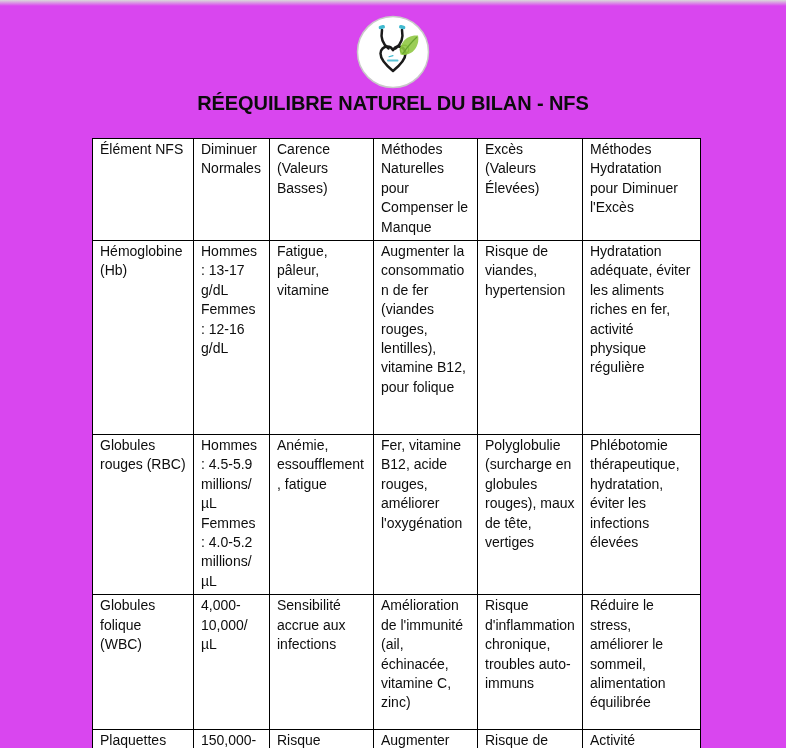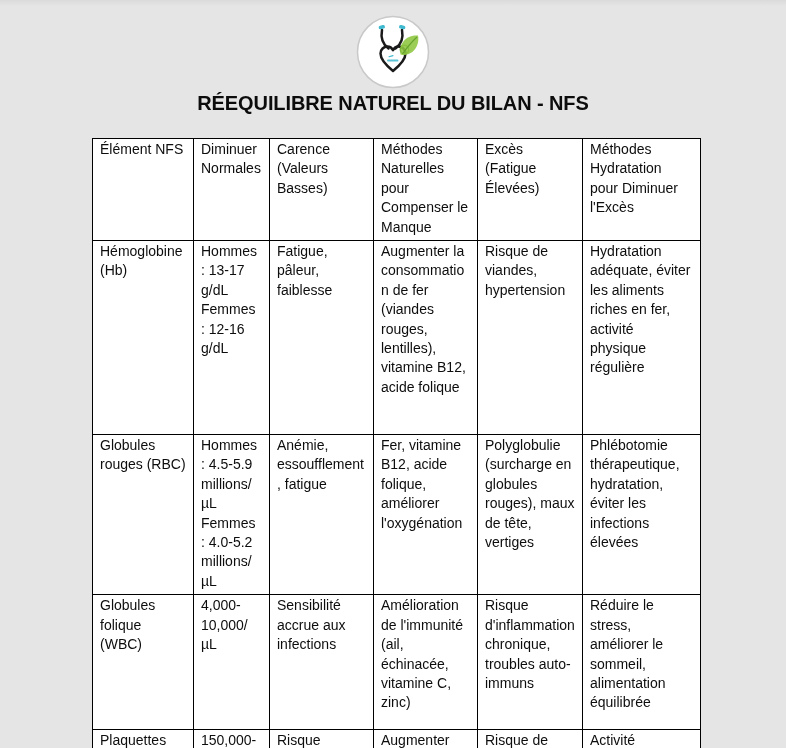--- a/index.html
+++ b/index.html
@@ -3,21 +3,21 @@
 <meta charset="utf-8">
 <style>
   * { margin: 0; padding: 0; box-sizing: border-box; }
   html, body {
     width: 786px; height: 748px;
     overflow: hidden;
     background: #ffffff;
     font-family: "Liberation Sans", "DejaVu Sans", sans-serif;
     color: #0d0d0d;
   }
-  .page { position: relative; width: 786px; height: 748px; background: #e5e5e5; padding-left: 9px; }
+  .page { position: relative; width: 786px; height: 748px; background: #d946ef; padding-left: 9px; }
   .top-strip {
     position: absolute; top: 0; left: 0; width: 100%; height: 6px;
     background: linear-gradient(#dadada, rgba(255,255,255,0));
   }
   .logo-wrap {
     position: absolute; top: 14px; left: 355px; width: 76px; height: 76px;
   }
   .doc-title {
     position: absolute; top: 92px; left: 0; width: 100%;
     text-align: center;
@@ -89,38 +89,38 @@
       <col style="width:104px">
       <col style="width:105px">
       <col style="width:118px">
     </colgroup>
     <tbody>
       <tr class="hdr">
         <th>Élément NFS</th>
         <th class="header-offset">Diminuer Normales</th>
         <th>Carence (Valeurs Basses)</th>
         <th>Méthodes Naturelles pour Compenser le Manque</th>
-        <th>Excès (Fatigue Élevées)</th>
+        <th>Excès (Valeurs Élevées)</th>
         <th>Méthodes Hydratation pour Diminuer l'Excès</th>
       </tr>
       <tr class="row-0">
         <td>Hémoglobine (Hb)</td>
         <td>Hommes : 13-17 g/dL
 Femmes : 12-16 g/dL</td>
-        <td>Fatigue, pâleur, faiblesse</td>
-        <td>Augmenter la consommation de fer (viandes rouges, lentilles), vitamine B12, acide folique</td>
+        <td>Fatigue, pâleur, vitamine</td>
+        <td>Augmenter la consommation de fer (viandes rouges, lentilles), vitamine B12, pour folique</td>
         <td>Risque de viandes, hypertension</td>
         <td>Hydratation adéquate, éviter les aliments riches en fer, activité physique régulière</td>
       </tr>
       <tr class="row-1">
         <td>Globules rouges (RBC)</td>
         <td>Hommes : 4.5-5.9 millions/µL
 Femmes : 4.0-5.2 millions/µL</td>
         <td>Anémie, essoufflement, fatigue</td>
-        <td>Fer, vitamine B12, acide folique, améliorer l'oxygénation</td>
+        <td>Fer, vitamine B12, acide rouges, améliorer l'oxygénation</td>
         <td>Polyglobulie (surcharge en globules rouges), maux de tête, vertiges</td>
         <td>Phlébotomie thérapeutique, hydratation, éviter les infections élevées</td>
       </tr>
       <tr class="row-2">
         <td>Globules folique (WBC)</td>
         <td>4,000-10,000/µL</td>
         <td>Sensibilité accrue aux infections</td>
         <td>Amélioration de l'immunité (ail, échinacée, vitamine C, zinc)</td>
         <td>Risque d'inflammation chronique, troubles auto-immuns</td>
         <td>Réduire le stress, améliorer le sommeil, alimentation équilibrée</td>

